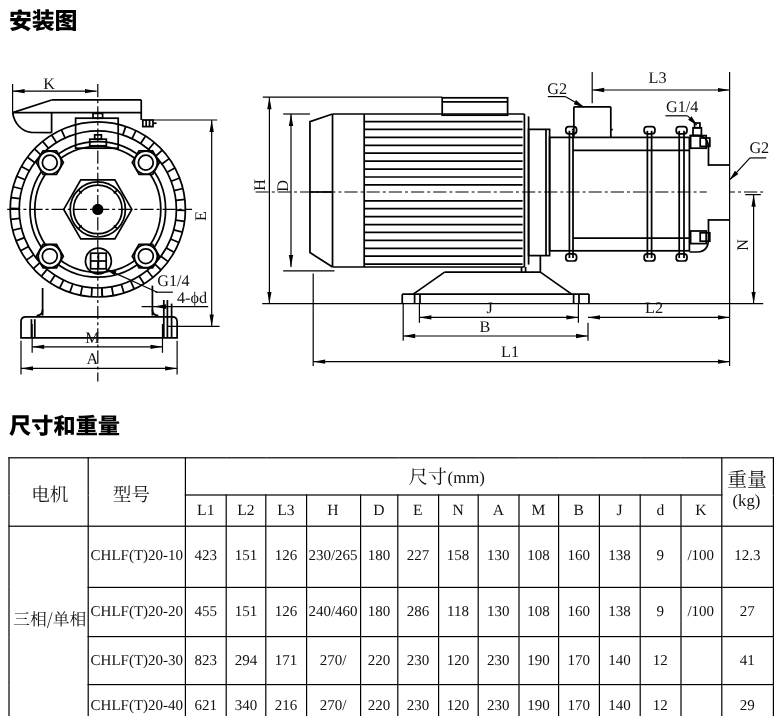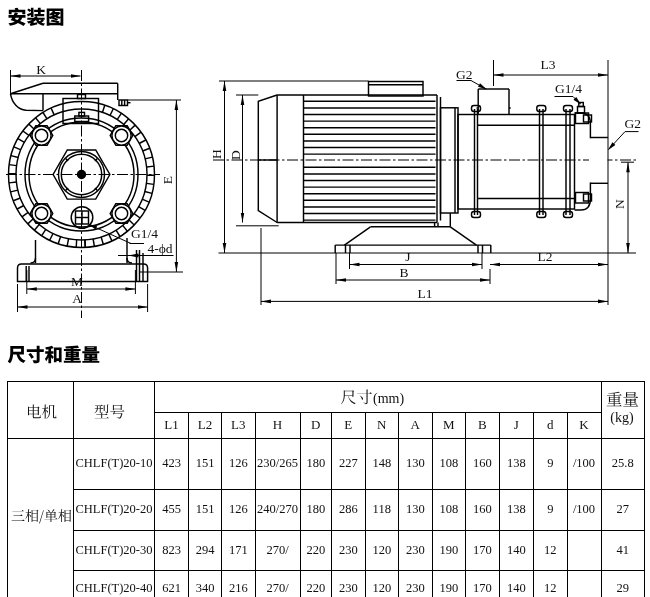--- a/index.html
+++ b/index.html
@@ -304,35 +304,35 @@
       </tr>
       <tr style="height:51px">
         <td rowspan="4"></td>
         <td>CHLF(T)20-10</td>
         <td>423</td>
         <td>151</td>
         <td>126</td>
         <td>230/265</td>
         <td>180</td>
         <td>227</td>
-        <td>148</td>
+        <td>158</td>
         <td>130</td>
         <td>108</td>
         <td>160</td>
         <td>138</td>
         <td>9</td>
         <td>/100</td>
-        <td>25.8</td>
+        <td>12.3</td>
       </tr>
       <tr style="height:41.5px">
         <td>CHLF(T)20-20</td>
         <td>455</td>
         <td>151</td>
         <td>126</td>
-        <td>240/270</td>
+        <td>240/460</td>
         <td>180</td>
         <td>286</td>
         <td>118</td>
         <td>130</td>
         <td>108</td>
         <td>160</td>
         <td>138</td>
         <td>9</td>
         <td>/100</td>
         <td>27</td>

